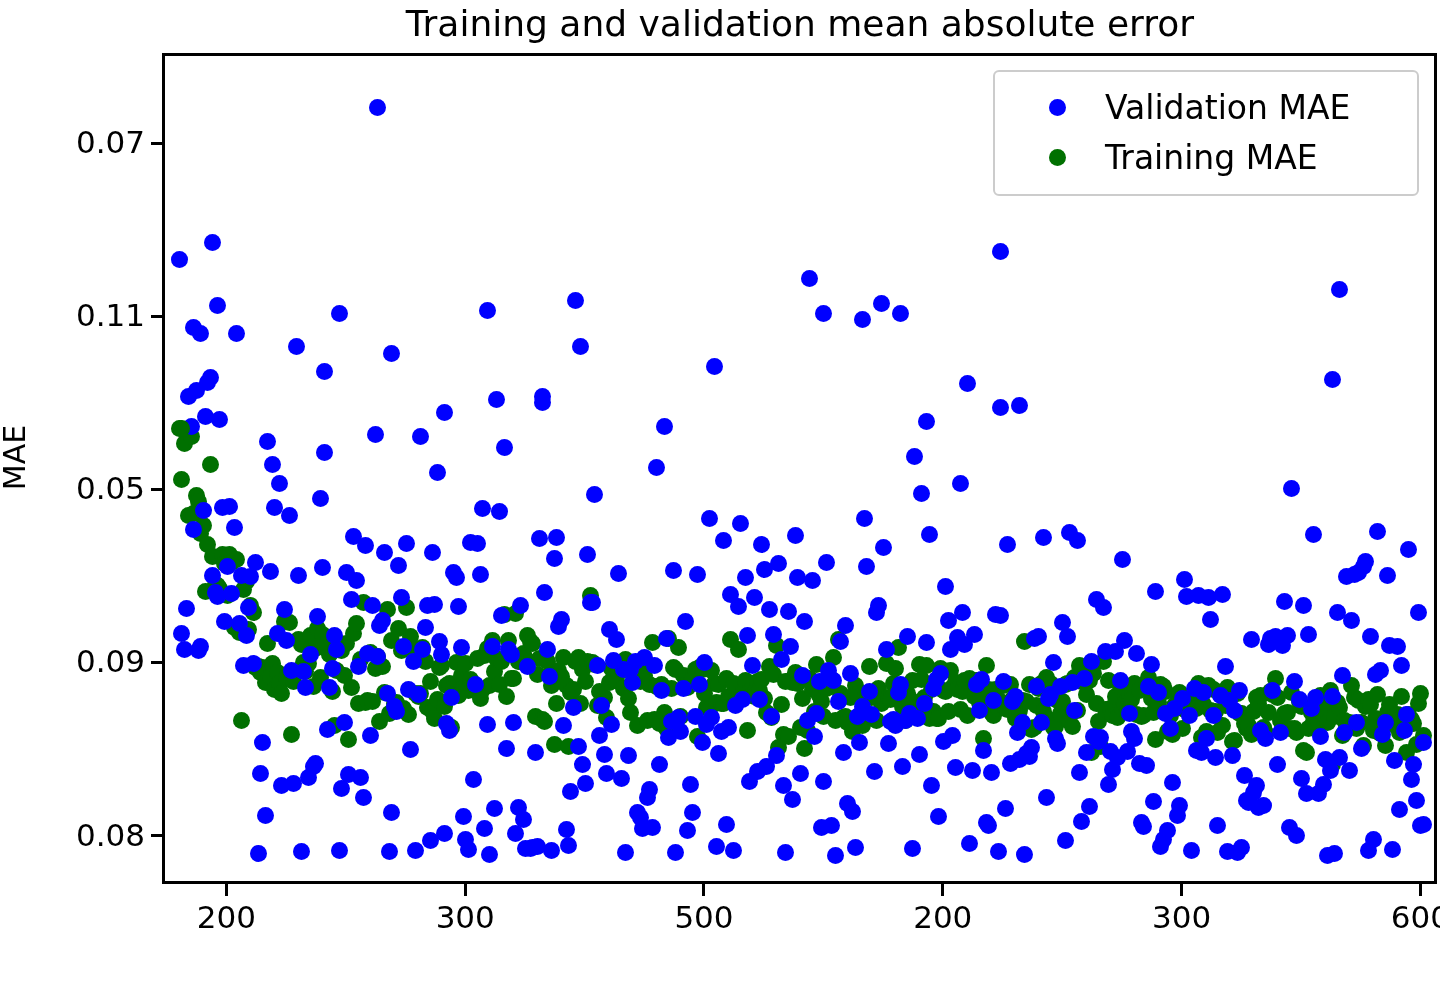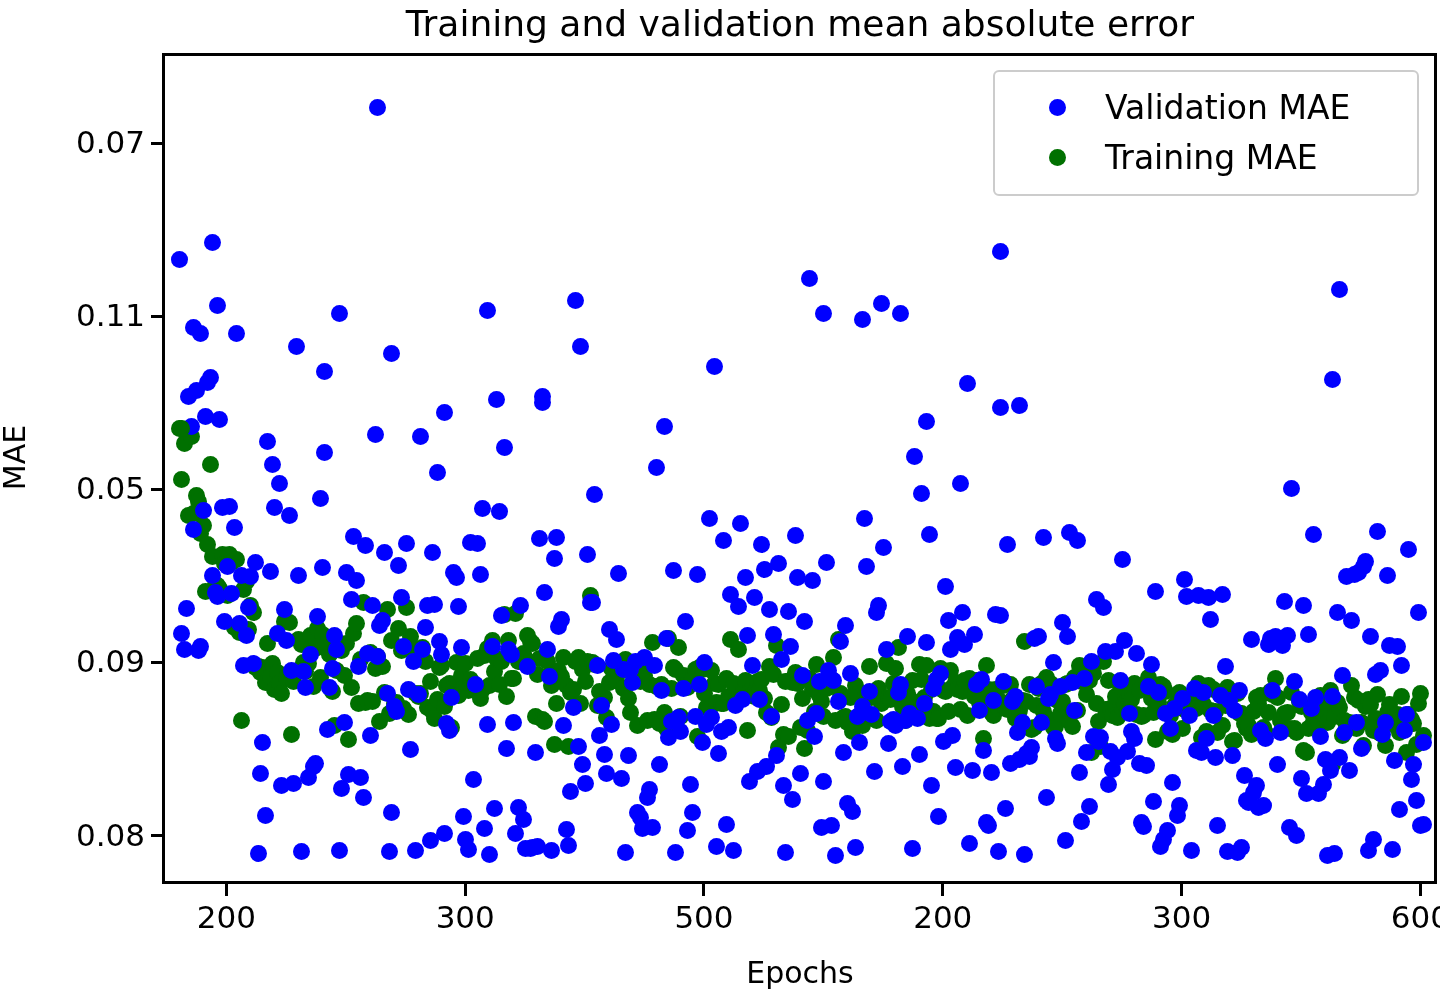--- a/index.html
+++ b/index.html
@@ -165,21 +165,20 @@
       <div class="ytick-mark" style="top: 660.9px;"></div>
       <div class="ytick-label" style="top: 646.4px;">0.09</div>
       <div class="ytick-mark" style="top: 487.775px;"></div>
       <div class="ytick-label" style="top: 473.275px;">0.05</div>
       <div class="ytick-mark" style="top: 314.65px;"></div>
       <div class="ytick-label" style="top: 300.15px;">0.11</div>
       <div class="ytick-mark" style="top: 141.525px;"></div>
       <div class="ytick-label" style="top: 127.025px;">0.07</div>
     </div>
 
-  <div id="x-axis-label">Epochs</div>
   <div id="x-ticks">
       <div class="xtick-mark" style="left: 224.966px;"></div>
       <div class="xtick-label" style="left: 226.466px;">200</div>
       <div class="xtick-mark" style="left: 463.73px;"></div>
       <div class="xtick-label" style="left: 465.23px;">300</div>
       <div class="xtick-mark" style="left: 702.494px;"></div>
       <div class="xtick-label" style="left: 703.994px;">500</div>
       <div class="xtick-mark" style="left: 941.258px;"></div>
       <div class="xtick-label" style="left: 942.758px;">200</div>
       <div class="xtick-mark" style="left: 1180.02px;"></div>

